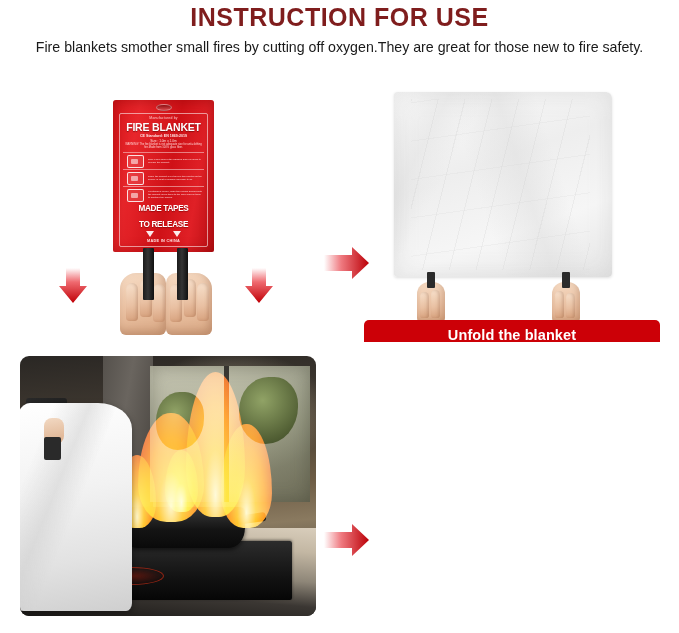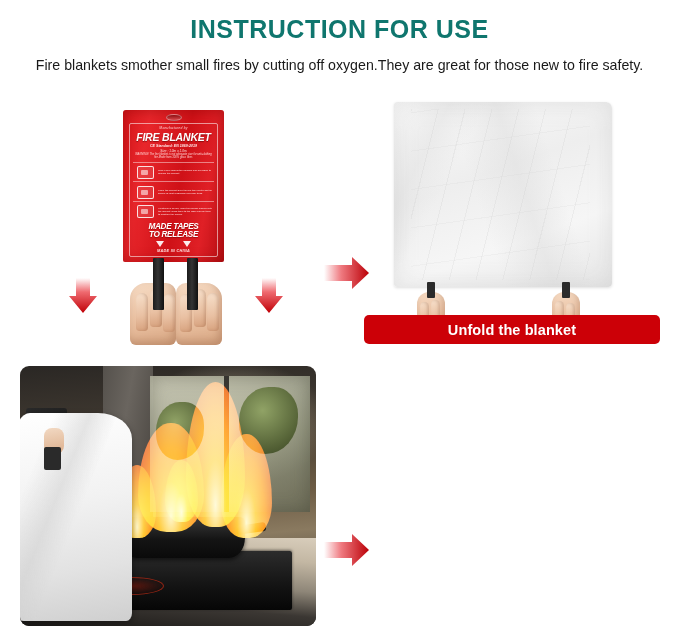--- a/index.html
+++ b/index.html
@@ -18,31 +18,31 @@
   
   .header {
     width: 679px;
     padding-top: 2px;
     text-align: center;
   }
   .title {
     font-size: 25px;
     font-weight: bold;
     letter-spacing: 0.5px;
-    color: #0f766e;
+    color: #7f1d1d;
     line-height: 30px;
-    margin: 12px;
+    margin: 0;
     font-family: "Liberation Sans", sans-serif;
     text-align: center;
   }
   .subtitle {
     font-size: 14.2px;
     color: #1a1a1a;
     line-height: 18px;
-    margin: 6px 2px 4px 2px;
+    margin: 6px 2px 12px 2px;
     white-space: nowrap;
     font-family: "Liberation Sans", sans-serif;
   }
 
   
   .grid {
     position: relative;
     width: 679px;
     height: 560px;
   }
@@ -494,21 +494,21 @@
 </head>
 <body>
 
 <div class="header">
   <h1 class="title">INSTRUCTION FOR USE</h1>
   <div class="subtitle">Fire blankets smother small fires by cutting off oxygen.They are great for those new to fire safety.</div>
 </div>
 
 <div class="grid">
 
-  <div class="panel" style="left:26px; top:12px; width:296px; height:262px;font-style:italic;">
+  <div class="panel" style="left:16px; top:12px; width:296px; height:262px;">
     <div class="panel-media">
       <div class="p1-bg"></div>
 
       <div class="pkg">
         <div class="pkg-hole"></div>
         <div class="pkg-inner">
           <div class="pkg-brand">Manufactured by</div>
           <div class="pkg-title">FIRE BLANKET</div>
           <div class="pkg-std">CE Standard: EN 1869:2019</div>
           <div class="pkg-size">Size : 1.0m x 1.0m</div>
@@ -521,21 +521,21 @@
             <div class="pkg-step">
               <div class="pkg-step-ico"></div>
               <div class="pkg-step-tx">Place the blanket over the fire then switch off the source of heat if possible and safe to do.</div>
             </div>
             <div class="pkg-step" style="border-bottom:none">
               <div class="pkg-step-ico"></div>
               <div class="pkg-step-tx">If clothing is on fire, wrap the person around with the blanket. Drop them to the floor and roll them to smother the flames.</div>
             </div>
           </div>
           <div class="pkg-pull">MADE TAPES</div>
-          <div class="pkg-pull" style="margin-top:0">TO RELEASE</div>
+          <div class="pkg-pull" style="margin-top:8px">TO RELEASE</div>
           <div class="pkg-arrows">
             <div class="pkg-arrow-glyph"></div>
             <div class="pkg-arrow-glyph"></div>
           </div>
           <div class="pkg-made">MADE IN CHINA</div>
         </div>
       </div>
 
       <div class="tape t1"></div>
       <div class="tape t2"></div>
@@ -598,21 +598,21 @@
       <div class="grip a">
         <div class="finger" style="left:3px; top:10px; width:9px; height:26px;"></div>
         <div class="finger" style="left:14px; top:8px; width:9px; height:28px;"></div>
       </div>
       <div class="grip b">
         <div class="finger" style="left:3px; top:9px; width:9px; height:27px;"></div>
         <div class="finger" style="left:14px; top:11px; width:9px; height:25px;"></div>
       </div>
     </div>
 
-    <div class="caption" style="top:225px;text-align:right;">Unfold the blanket</div>
+    <div class="caption" style="top:240px;text-align:right;">Unfold the blanket</div>
   </div>
 
   <div class="panel" style="left:20px; top:288px; width:296px; height:260px;">
     <div class="panel-media">
       <div class="kitchen">
         <div class="pillar"></div>
         <div class="win"></div>
         <div class="plant" style="left:46%; top:14%; width:16%; height:22%;"></div>
         <div class="plant" style="left:74%; top:8%; width:20%; height:26%;"></div>
         <div class="plant" style="left:8%; top:18%; width:13%; height:16%;"></div>

